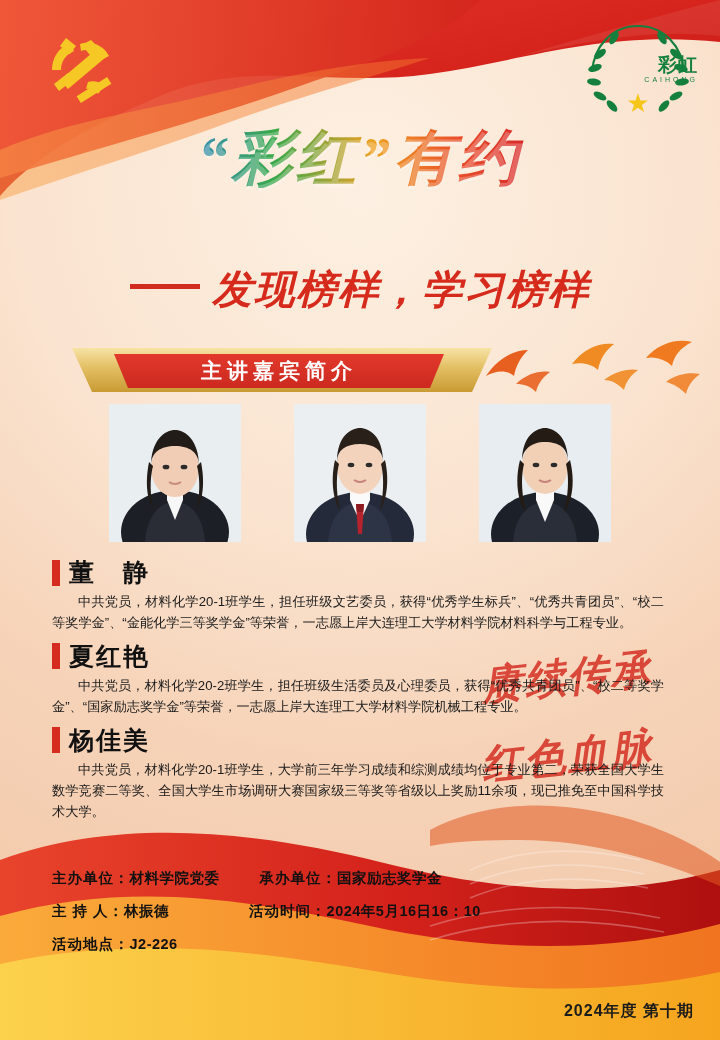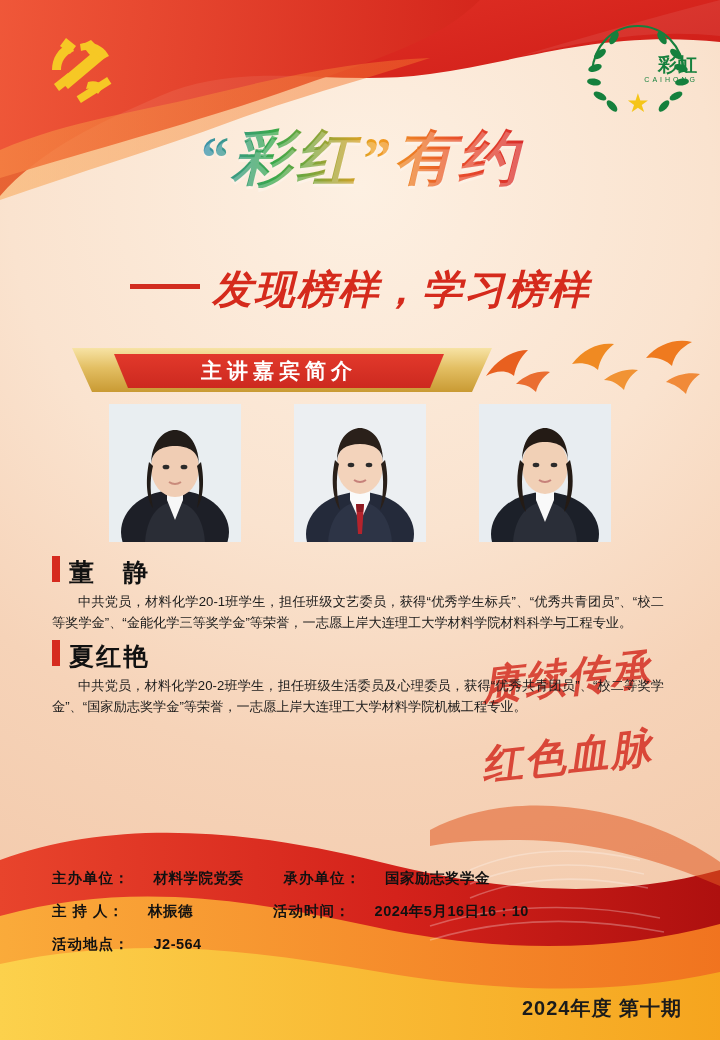--- a/index.html
+++ b/index.html
@@ -169,20 +169,21 @@
 
   
   .people {
     position: absolute;
     left: 52px; top: 556px;
     width: 620px;
   }
   .person { margin-bottom: 6px; }
   .person-name-row {
     display: flex;
+    align-items: center;
     gap: 9px;
     margin-bottom: 2px;
   }
   .name-bar {
     width: 8px;
     height: 26px;
     background: #d62b1f;
     flex: 0 0 auto;
   }
   .person-name {
@@ -246,27 +247,27 @@
     font-weight: bold;
     z-index: 5;
   }
   .fi-row {
     margin-bottom: 14px;
     display: flex;
     gap: 0;
     align-items: baseline;
   }
   .fi-label { letter-spacing: 1px; }
-  .fi-value { letter-spacing: .5px; margin-left: 24px; }
+  .fi-value { letter-spacing: .5px; }
   .fi-gap { display: inline-block; width: 40px; }
 
   .period {
     position: absolute;
-    right: 38px; bottom: 18px;
-    font-size: 20px;
+    right: 26px; bottom: 18px;
+    font-size: 16px;
     font-weight: bold;
     color: #1b1b1b;
     letter-spacing: 1px;
     z-index: 5;
   }
 </style>
 </head>
 <body>
 
 <div class="poster">
@@ -431,20 +432,27 @@
     </div>
 
     <div class="person">
       <div class="person-name-row">
         <span class="name-bar"></span>
         <span class="person-name">夏红艳</span>
       </div>
       <div class="person-desc">中共党员，材料化学20-2班学生，担任班级生活委员及心理委员，获得“优秀共青团员”、“校二等奖学金”、“国家励志奖学金”等荣誉，一志愿上岸大连理工大学材料学院机械工程专业。</div>
     </div>
 
+    <div class="person">
+      <div class="person-name-row">
+        <span class="name-bar"></span>
+        <span class="person-name">杨佳美</span>
+      </div>
+      <div class="person-desc">中共党员，材料化学20-1班学生，大学前三年学习成绩和综测成绩均位于专业第二，荣获全国大学生数学竞赛二等奖、全国大学生市场调研大赛国家级三等奖等省级以上奖励11余项，现已推免至中国科学技术大学。</div>
+    </div>
   </div>
 
   <div class="bottom-wave">
     <svg width="720" height="320" viewBox="0 0 720 320">
       <defs>
         <linearGradient id="bw1" x1="0" y1="0" x2="1" y2="0">
           <stop offset="0%" stop-color="#e8442c"></stop>
           <stop offset="55%" stop-color="#d4221b"></stop>
           <stop offset="100%" stop-color="#ae100f"></stop>
         </linearGradient>
@@ -482,19 +490,19 @@
     <div class="fi-row">
       <span class="fi-label">主 持 人：</span>
       <span class="fi-value">林振德</span>
       <span class="fi-gap"></span>
       <span class="fi-gap"></span>
       <span class="fi-label">活动时间：</span>
       <span class="fi-value">2024年5月16日16：10</span>
     </div>
     <div class="fi-row">
       <span class="fi-label">活动地点：</span>
-      <span class="fi-value">J2-564</span>
+      <span class="fi-value">J2-226</span>
     </div>
   </div>
 
   <div class="period">2024年度 第十期</div>
 
 </div>
 
 </body></html>

